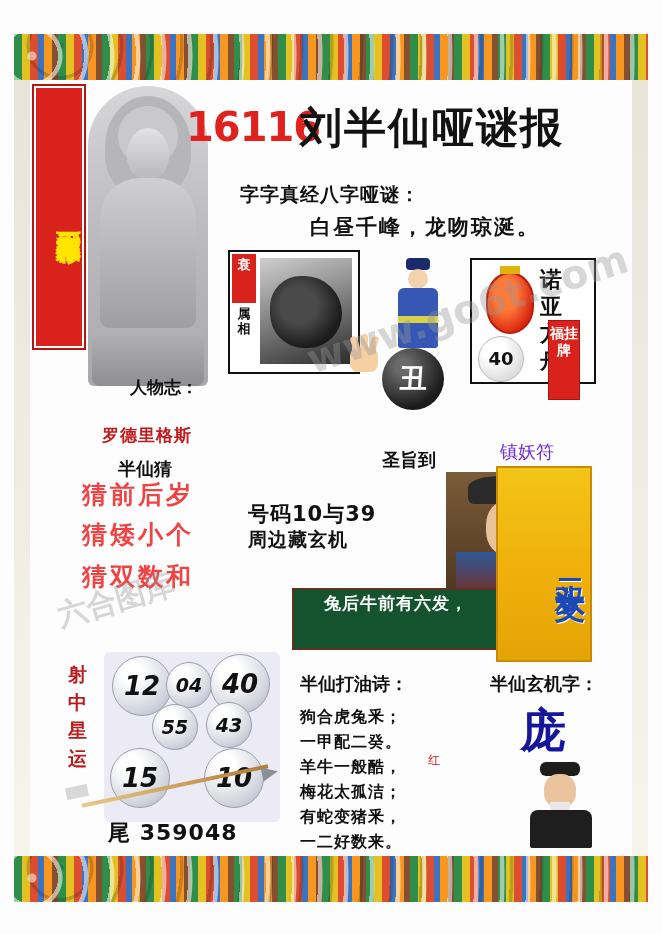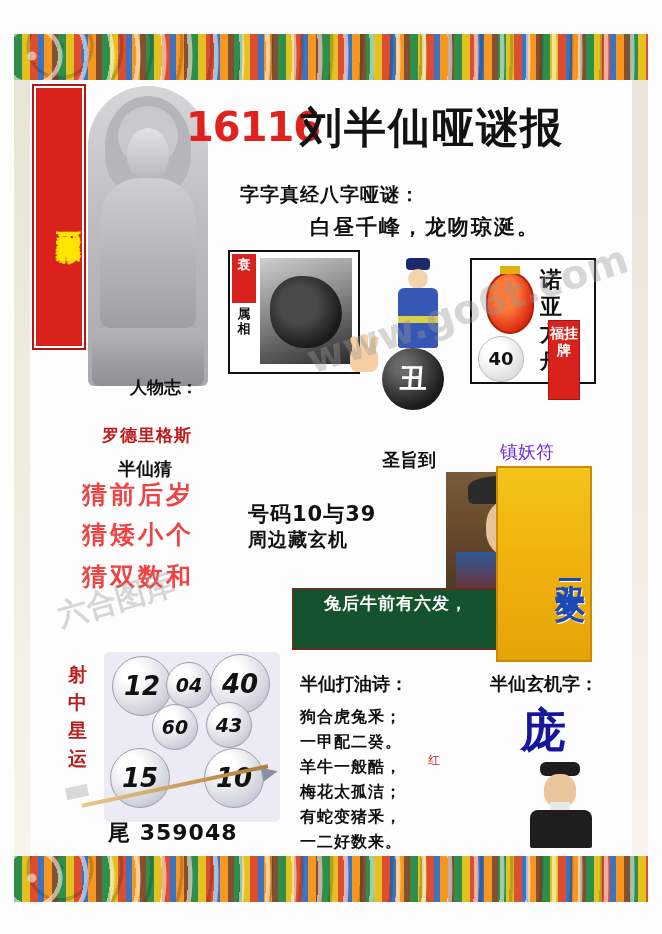--- a/index.html
+++ b/index.html
@@ -352,21 +352,21 @@
   <div class="lbl-zhenyao">镇妖符</div>
   <div class="talisman">
     <div class="tal-text">二头双支</div>
   </div>
 
   <div class="lbl-shezhong">射中星运</div>
   <div class="ball-area"></div>
   <div class="lb lb-12">12</div>
   <div class="lb lb-04">04</div>
   <div class="lb lb-29">40</div>
-  <div class="lb lb-33">60</div>
+  <div class="lb lb-33">55</div>
   <div class="lb lb-43">43</div>
   <div class="lb lb-15">15</div>
   <div class="lb lb-10">10</div>
   <div class="arrow">
     <div class="shaft"></div>
     <div class="tip"></div>
     <div class="fletch"></div>
   </div>
   <div class="wei-line">
     <span>尾</span>

